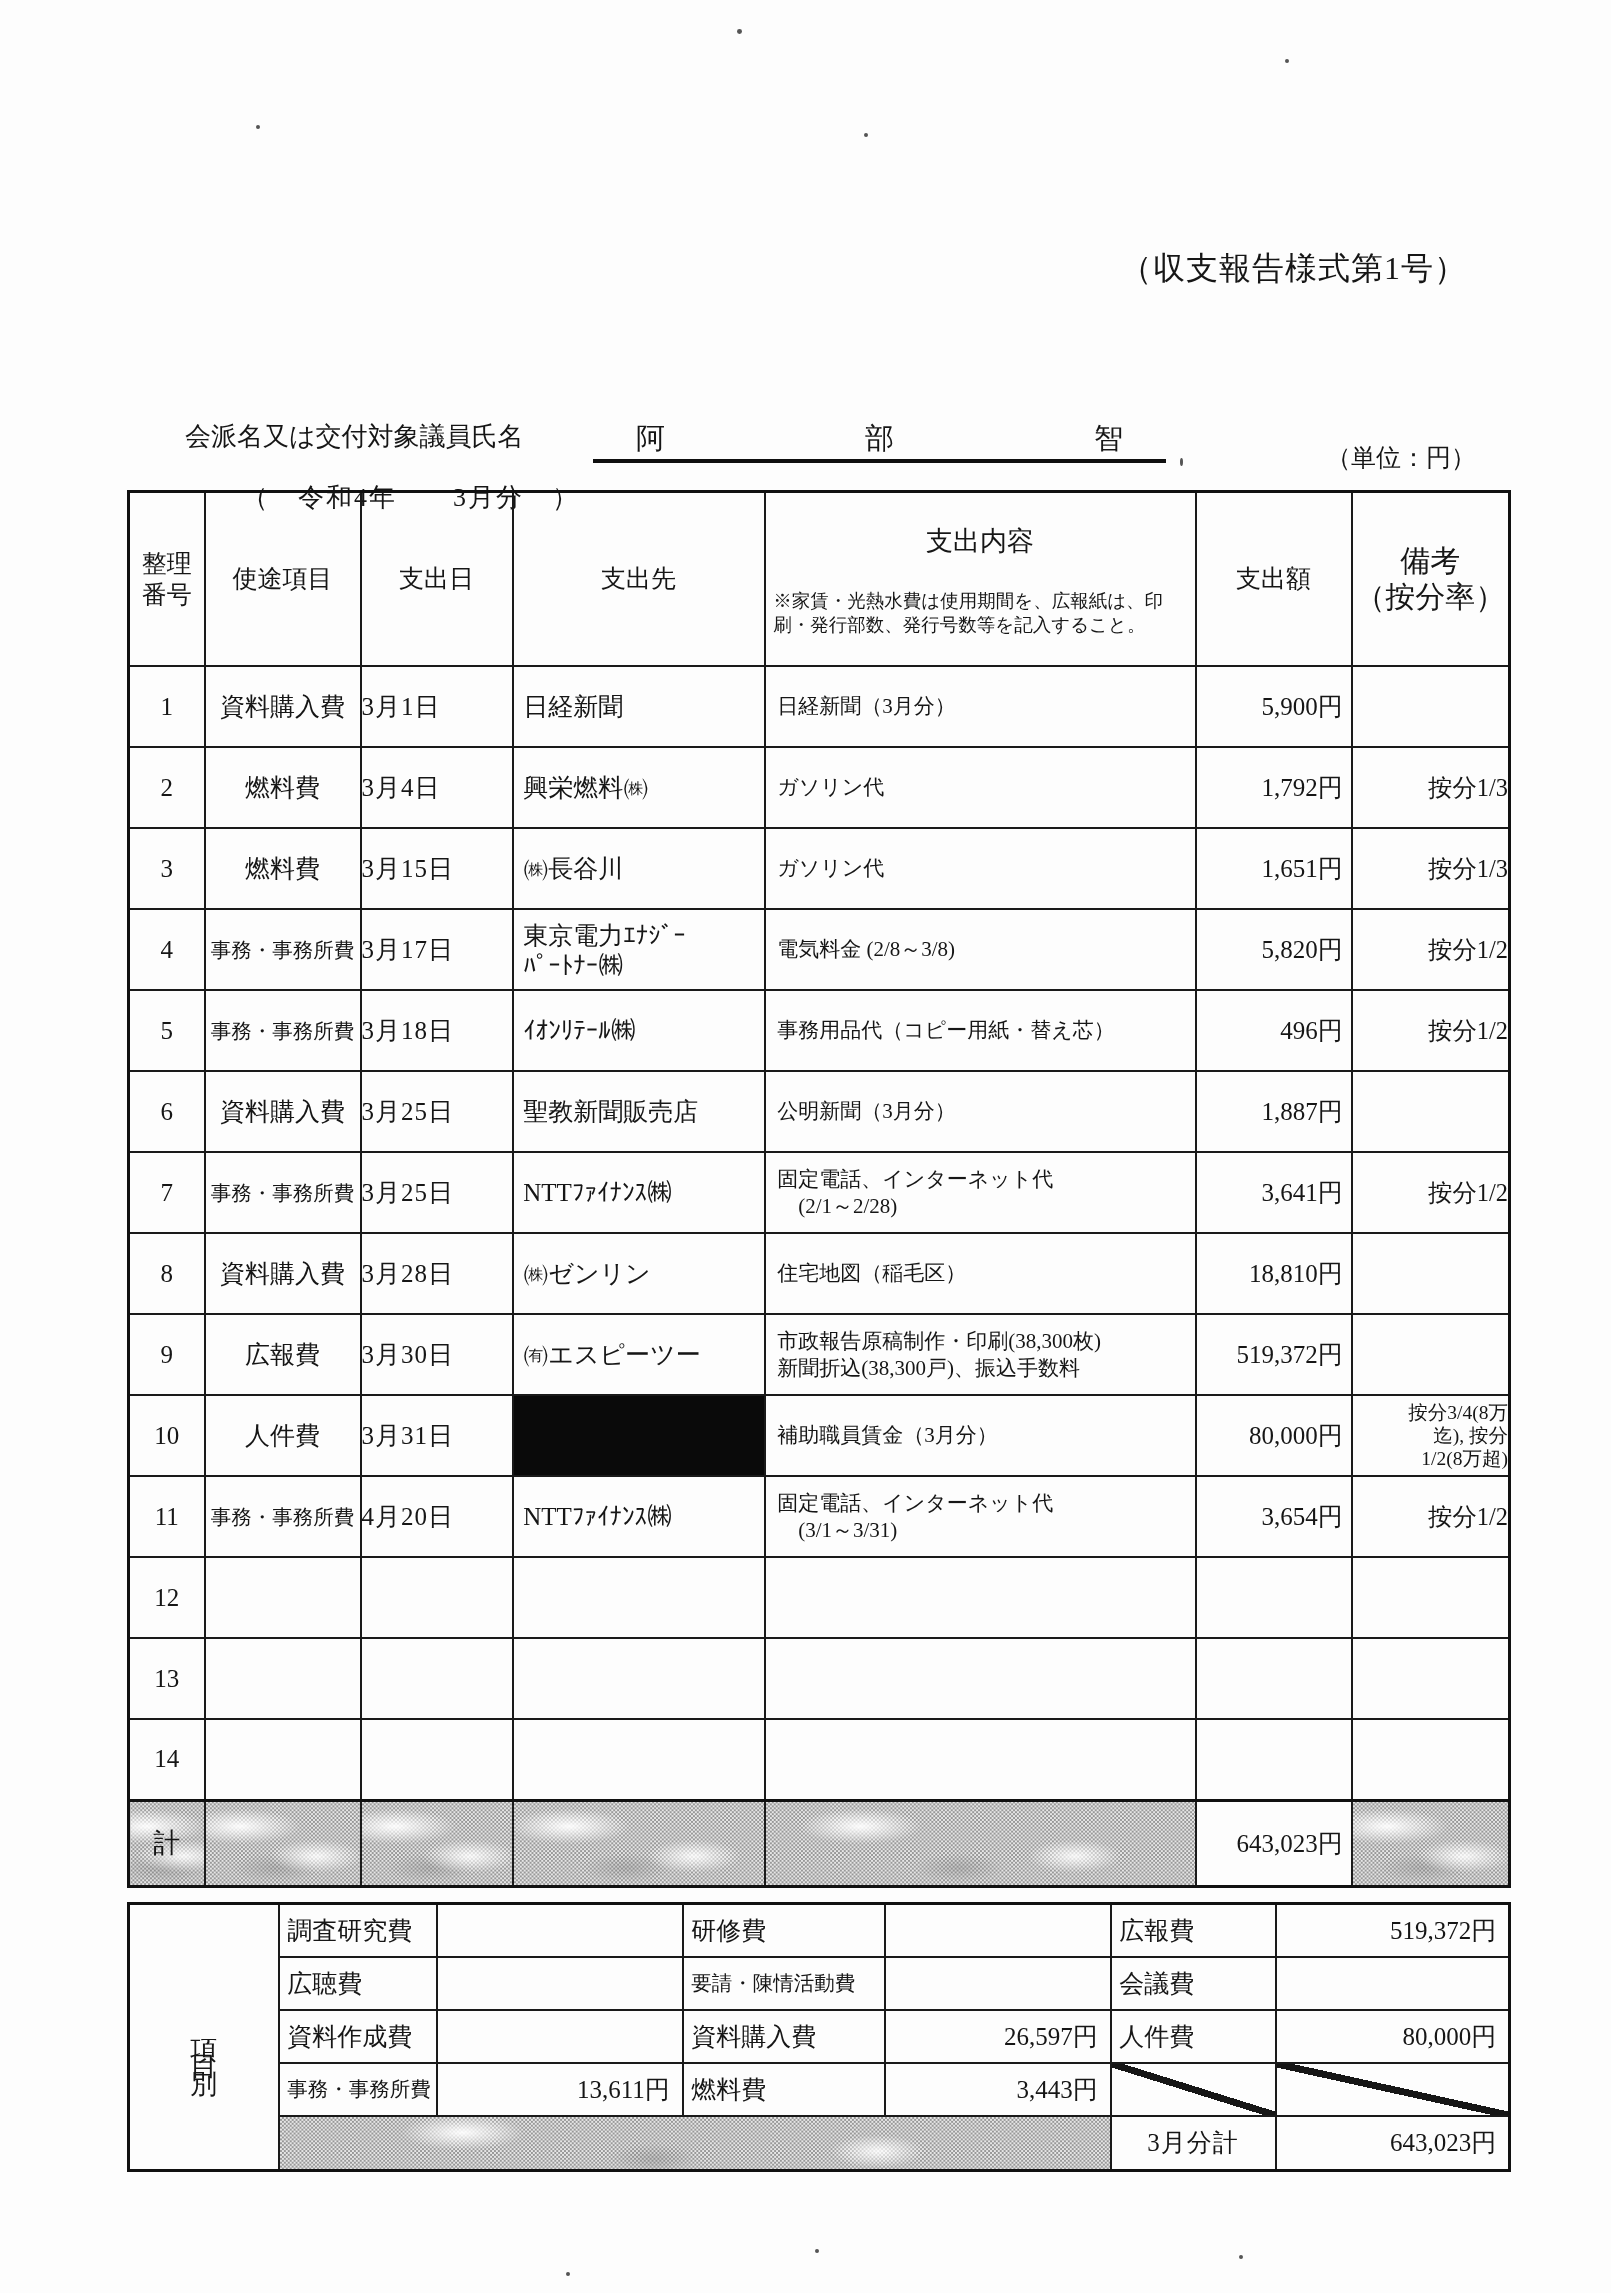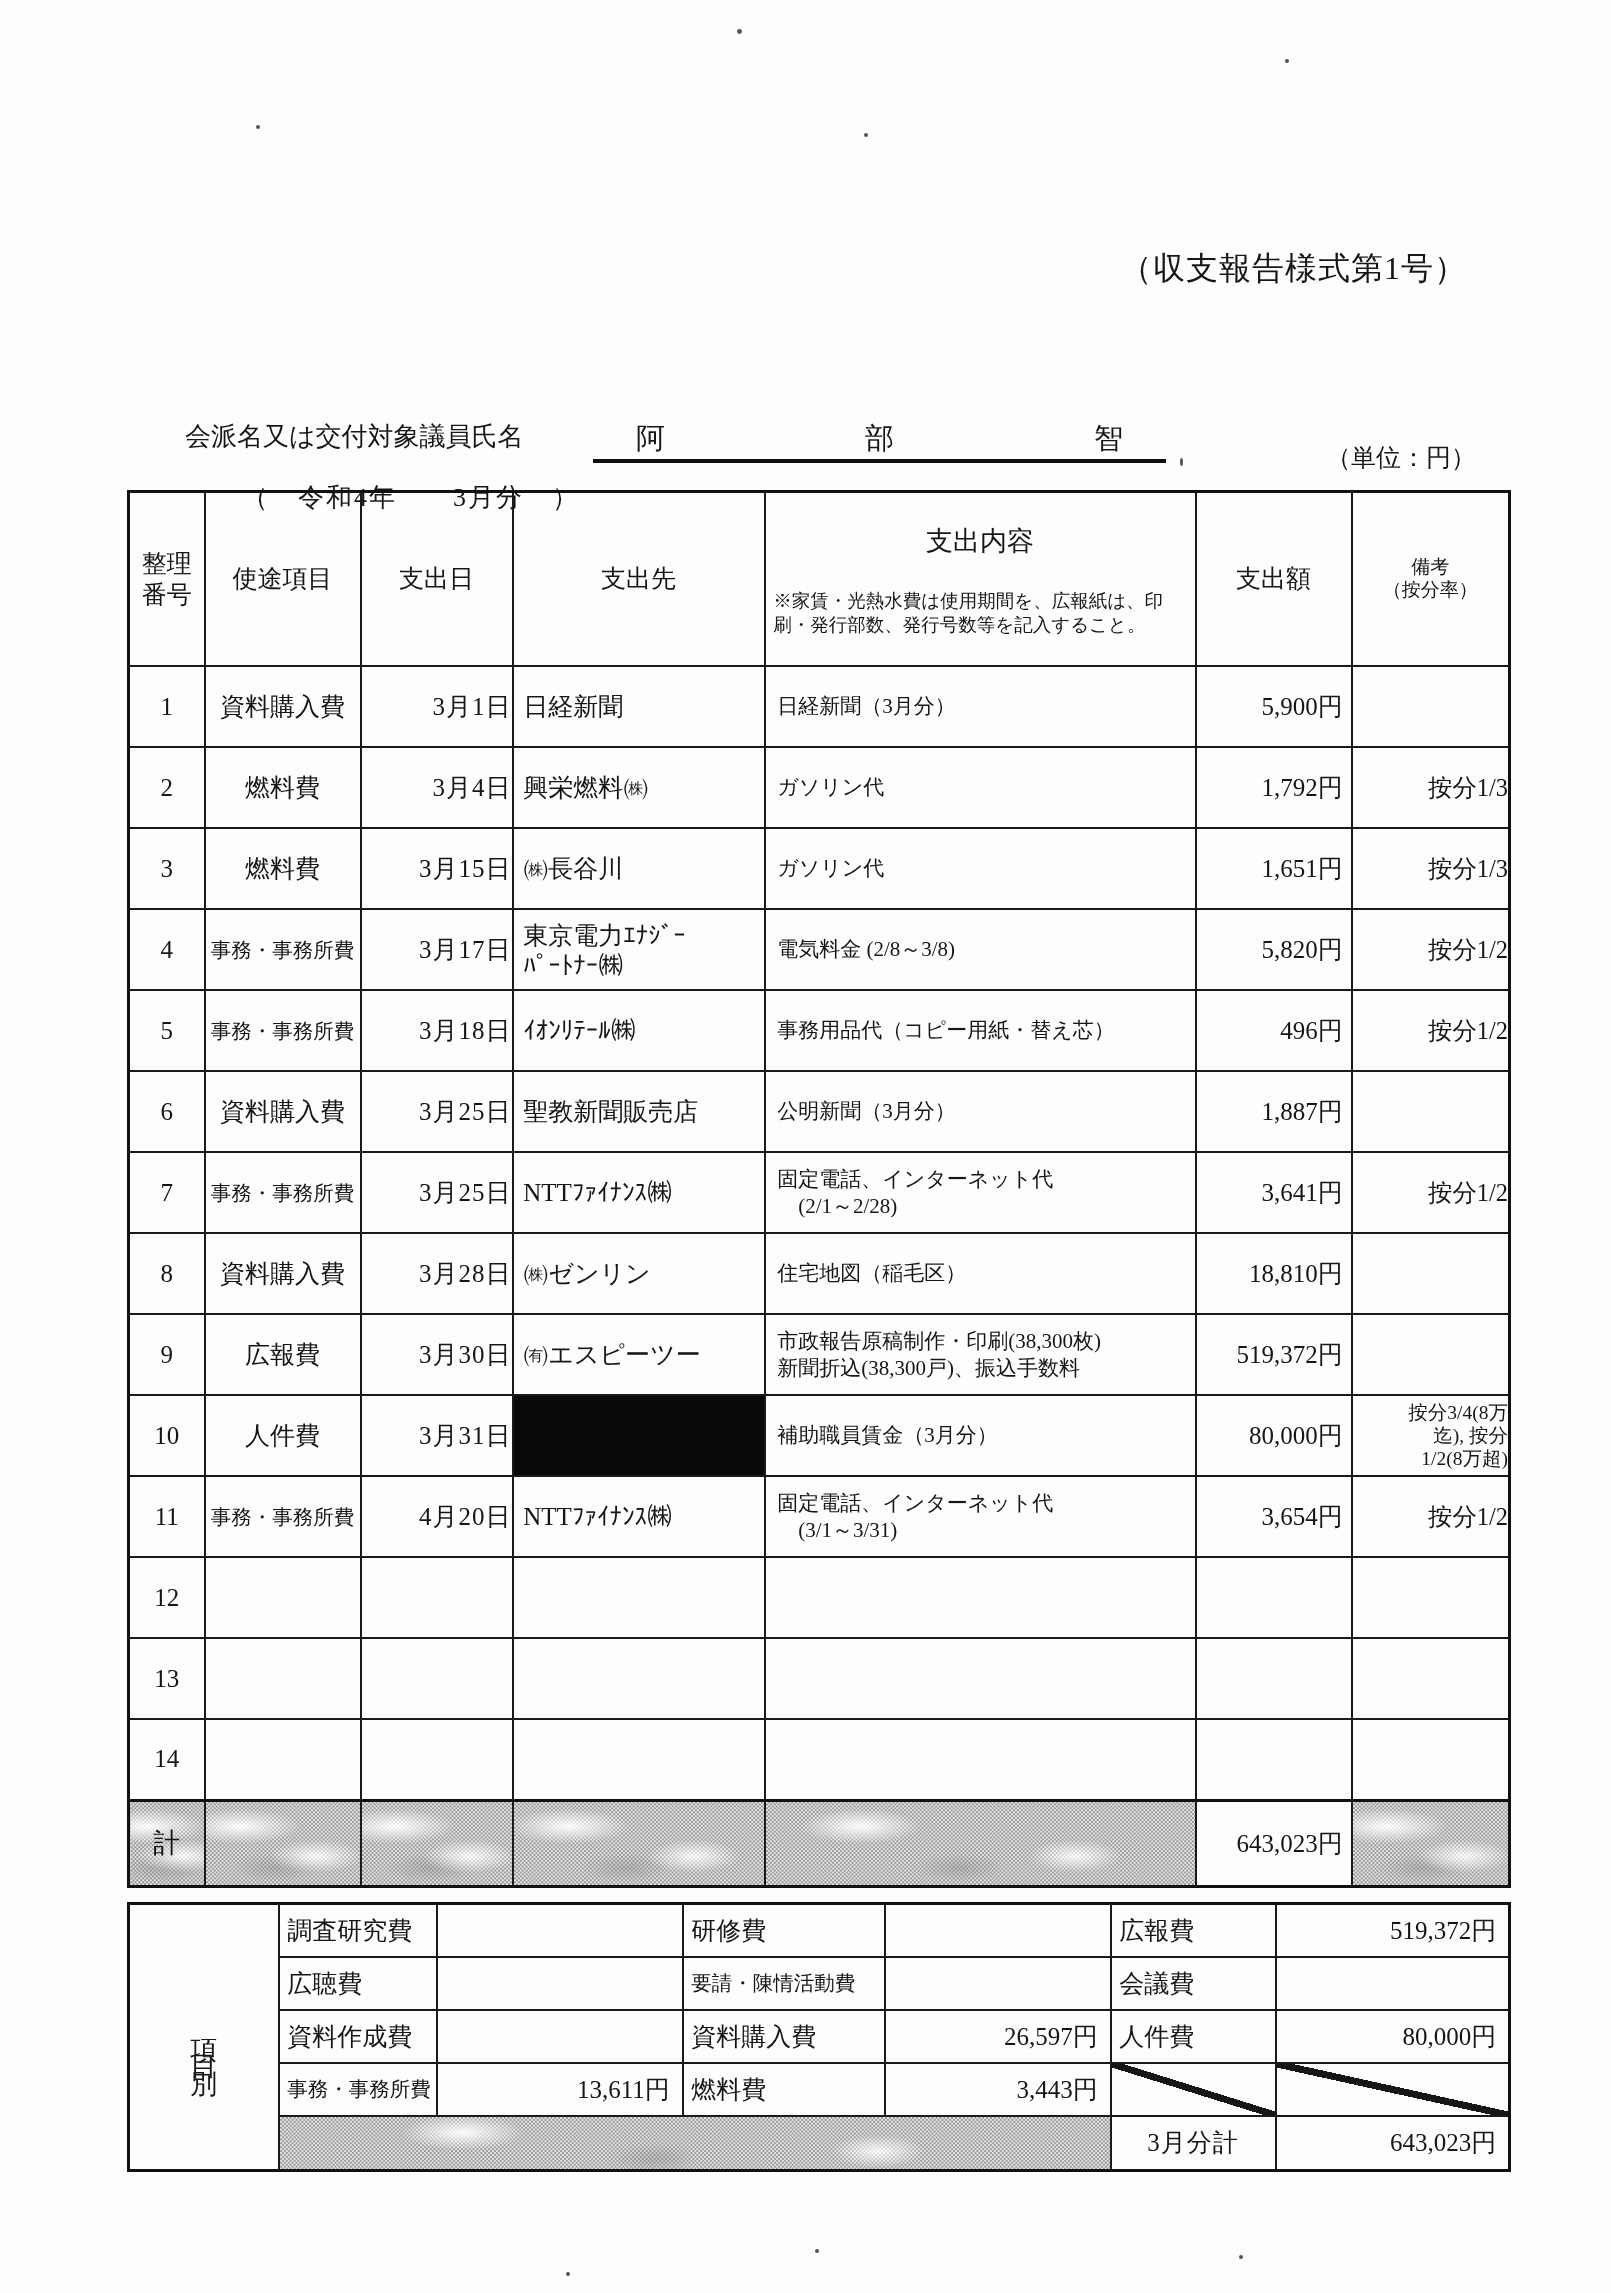--- a/index.html
+++ b/index.html
@@ -35,33 +35,33 @@
     overflow:hidden;
     box-sizing:border-box;
   }
   .main-table{position:absolute;top:490px;left:127px;width:1381px;border:3.9px solid #111;}
   .main-table tr.h-row{height:129px;}
   .main-table tr.m-row{height:81px;}
   .main-table tr.total-row{height:86px;border-top:3.9px solid #111;}
 
   .c-no{text-align:center;}
   .c-cat{text-align:center;}
-  .c-date{text-align:right;letter-spacing:1px;}
+  .c-date{text-align:left;letter-spacing:1px;}
   .c-payee{text-align:left;padding-left:9.8px;}
   .c-content{text-align:left;padding-left:11.7px;font-size:21px;line-height:1.25;}
   .c-amount{text-align:right;padding-right:7.8px;}
   .c-remarks{text-align:right;padding-left:5.9px;font-size:24.4px;}
   .sm{font-size:20.5px;}
   .sm-r{font-size:19.5px;line-height:1.2;padding-left:3.9px;}
 
   .h-cell{text-align:center;line-height:1.25;}
   .h-content{vertical-align:top;padding:2px 7.8px 0 7.8px;}
   .h-content-title{text-align:center;font-size:27px;}
   .h-content-note{text-align:left;font-size:18.5px;line-height:1.3;margin-top:2px;}
-  .h-remarks{font-size:19px;line-height:1.2;text-align:center;}
+  .h-remarks{font-size:30px;line-height:1.2;text-align:center;}
 
   .noise{
     background-color:#dcdcdc;
     background-image:
       radial-gradient(ellipse 88px 25px at 22% 30%, rgba(255,255,255,.95), rgba(255,255,255,0) 70%),
       radial-gradient(ellipse 68px 23.4px at 72% 66%, rgba(255,255,255,.85), rgba(255,255,255,0) 70%),
       radial-gradient(ellipse 59px 19.5px at 45% 80%, rgba(120,120,120,.30), rgba(120,120,120,0) 75%),
       repeating-conic-gradient(rgba(96,96,96,.55) 0% 25%, rgba(238,238,238,.55) 25% 50%);
     background-size:100% 100%,100% 100%,100% 100%,3.9px 3.9px;
   }

